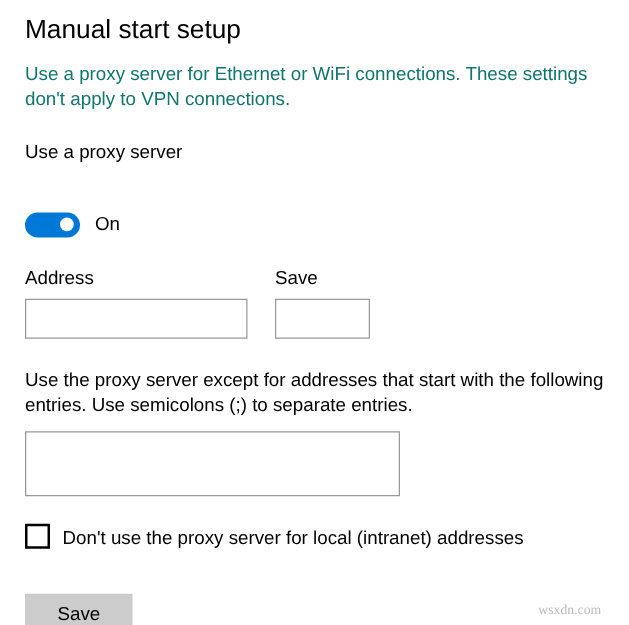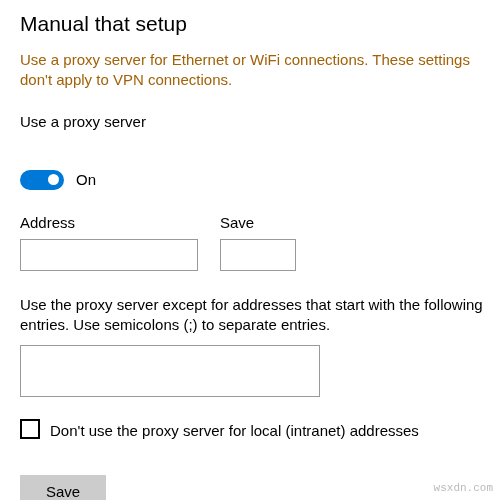--- a/index.html
+++ b/index.html
@@ -19,21 +19,21 @@
     }
     .heading {
       font-size: 21px;
       font-weight: 400;
       margin-bottom: 14px;
     }
     .description {
       font-size: 15px;
       line-height: 1.35;
       margin-bottom: 22px;
-      color: #a16207;
+      color: #0f766e;
     }
     .toggle-label {
       font-size: 15px;
       margin-bottom: 8px;
     }
     .toggle-row {
       display: flex;
       align-items: center;
       gap: 12px;
       margin-bottom: 24px;
@@ -124,32 +124,32 @@
       border: none;
       padding: 8px 26px;
       font-size: 15px;
       font-family: inherit;
       cursor: pointer;
       text-align: center;
     }
     .watermark {
       position: absolute;
       bottom: 6px;
-      right: 10px;
+      right: 22px;
       font-size: 11px;
       color: #bbb;
-      font-family: Liberation Mono, monospace;
+      font-family: Liberation Serif, serif;
     }
   </style>
 </head>
 <body>
 
 
 
-<h1 class="heading">Manual that setup</h1>
+<h1 class="heading">Manual start setup</h1>
 
 <p class="description">Use a proxy server for Ethernet or WiFi connections. These settings don't apply to VPN connections.</p>
 
 <div class="toggle-label">Use a proxy server</div>
 
 <div class="toggle-row">
   <div class="toggle">
     <div class="toggle-knob"></div>
   </div>
   <span class="toggle-state">On</span>

